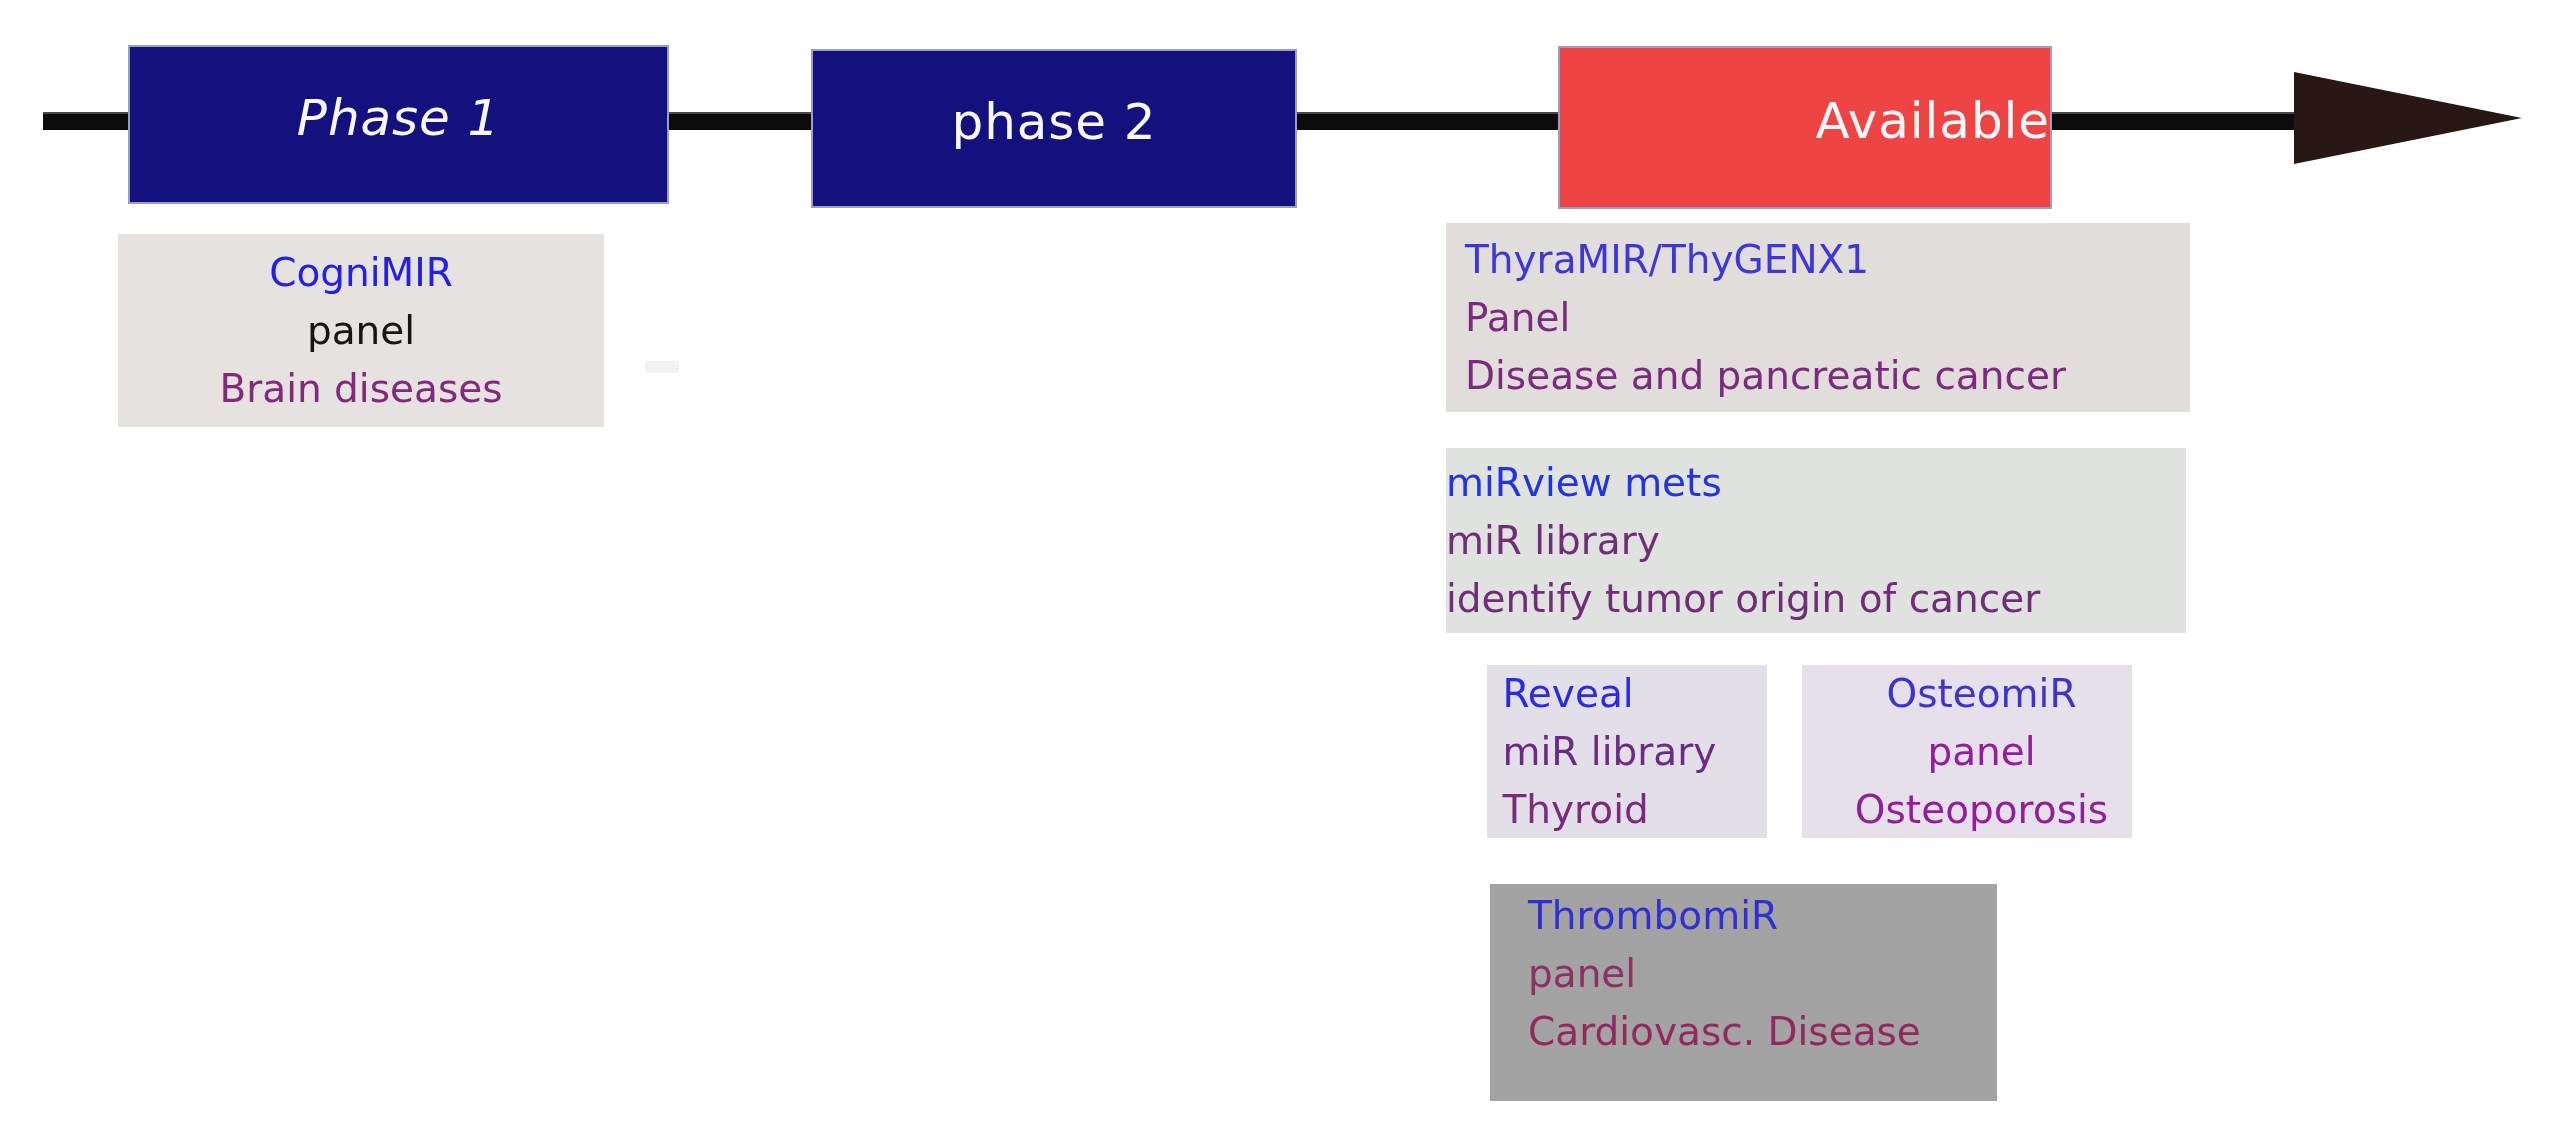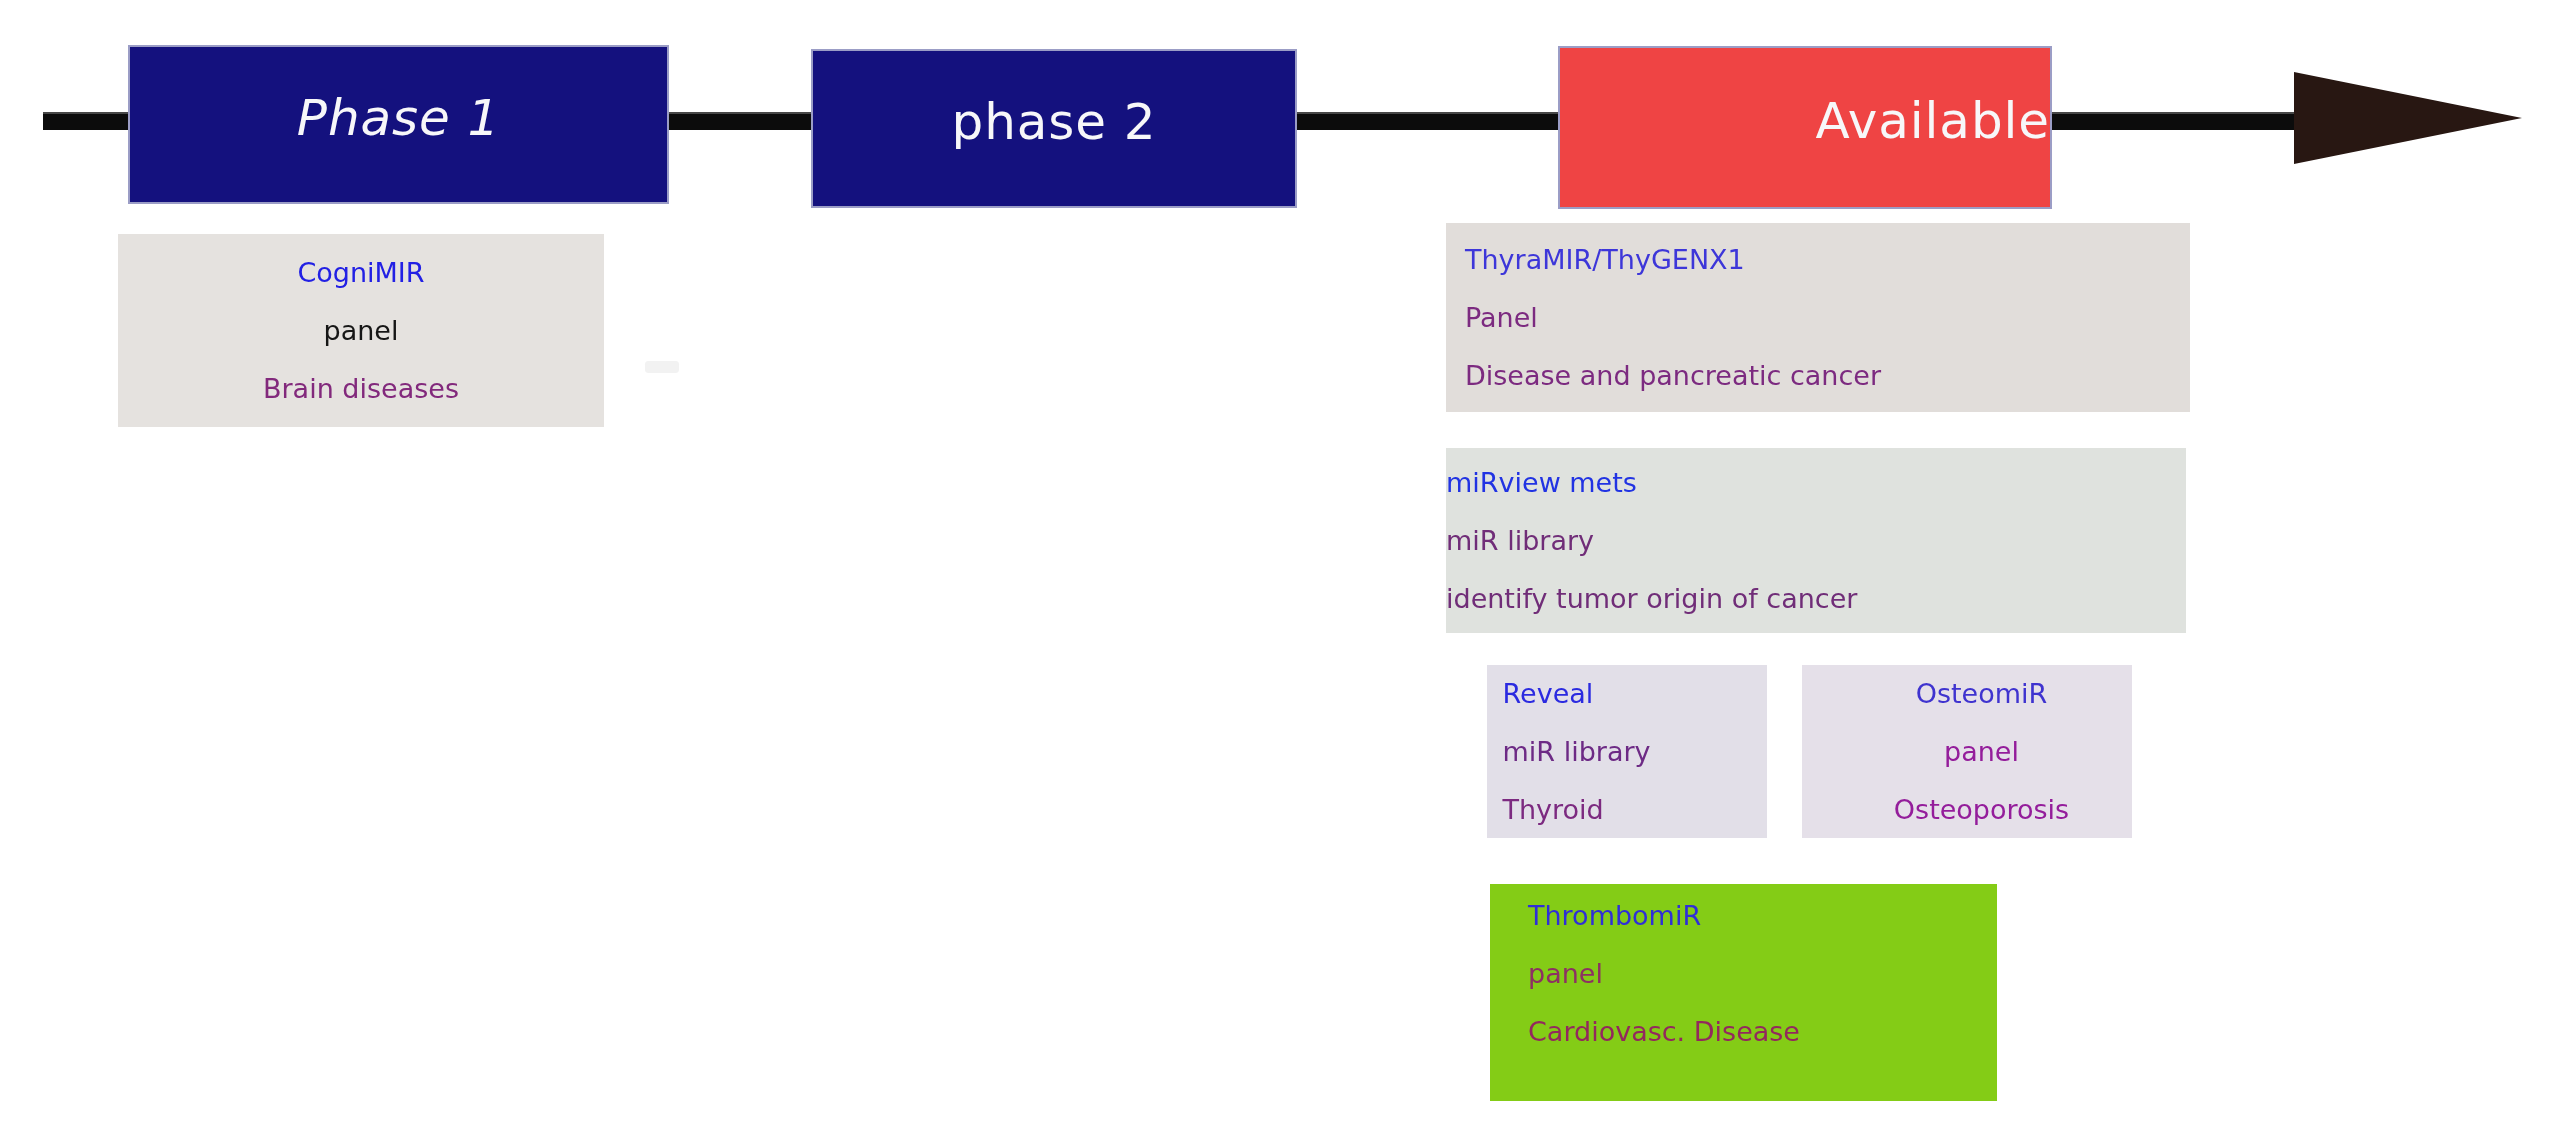--- a/index.html
+++ b/index.html
@@ -51,21 +51,21 @@
 
   
   .pbox {
     position: absolute;
     box-sizing: border-box;
     display: flex;
     flex-direction: column;
     justify-content: center;
   }
   .pline {
-    font-size: 27px;
+    font-size: 39px;
     line-height: 58px;
     white-space: nowrap;
   }
   #box-cognimir   { left: 118px;  top: 234px;  width: 486px; height: 193px; text-align: center; }
   #box-thyramir   { left: 1446px; top: 223px;  width: 744px; height: 189px; text-align: left; padding-left: 19px; }
   #box-mirview    { left: 1446px; top: 448px;  width: 740px; height: 185px; text-align: left; }
   #box-reveal     { left: 1487px; top: 665px;  width: 280px; height: 173px; text-align: left; padding-left: 15.5px; }
   #box-osteomir   { left: 1802px; top: 665px;  width: 330px; height: 173px; text-align: center; padding-left: 29px; }
   #box-thrombomir { left: 1490px; top: 884px; width: 507px; height: 217px; text-align: left;
                     padding-left: 38px; padding-top: 3.4px; justify-content: flex-start; }
@@ -120,21 +120,21 @@
     <div class="pline" style="color: rgb(109, 42, 133);">miR library</div>
     <div class="pline" style="color: rgb(124, 42, 128);">Thyroid</div>
   </div>
 
   <div class="pbox" id="box-osteomir" style="background-color: rgb(229, 224, 233);">
     <div class="pline" style="color: rgb(63, 51, 207);">OsteomiR</div>
     <div class="pline" style="color: rgb(148, 29, 155);">panel</div>
     <div class="pline" style="color: rgb(148, 29, 155);">Osteoporosis</div>
   </div>
 
-  <div class="pbox" id="box-thrombomir" style="background-color: #84cc16;">
+  <div class="pbox" id="box-thrombomir" style="background-color: #a3a3a3;">
     <div class="pline" style="color: rgb(47, 47, 216);">ThrombomiR</div>
     <div class="pline" style="color: rgb(141, 48, 99);">panel</div>
     <div class="pline" style="color: rgb(147, 40, 94);">Cardiovasc. Disease</div>
   </div>
 
   <div class="faint-dash" style="color: rgb(242, 242, 242);"></div>
 
 </div>
 
 

